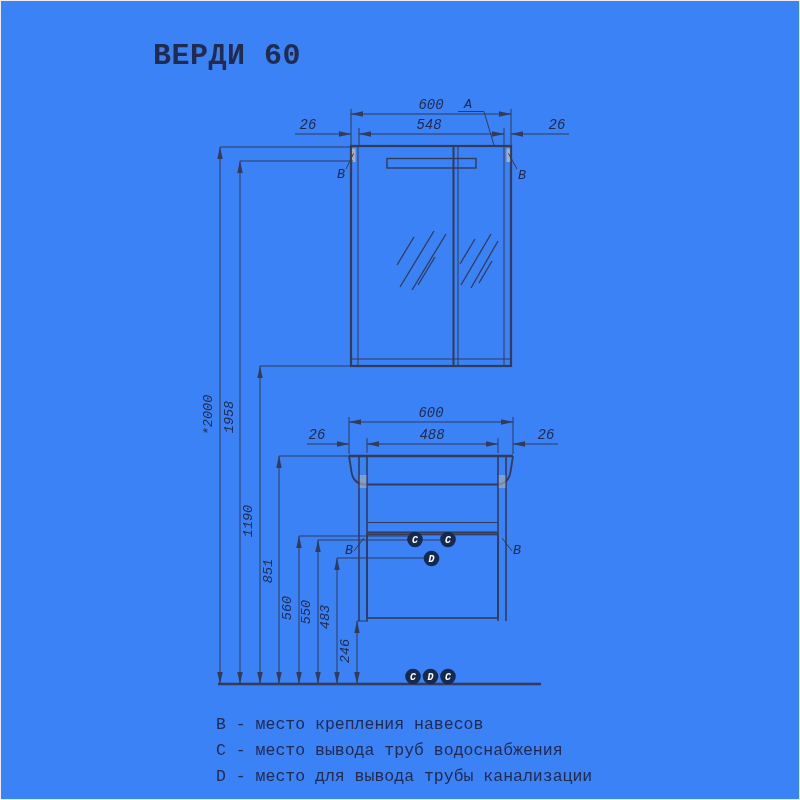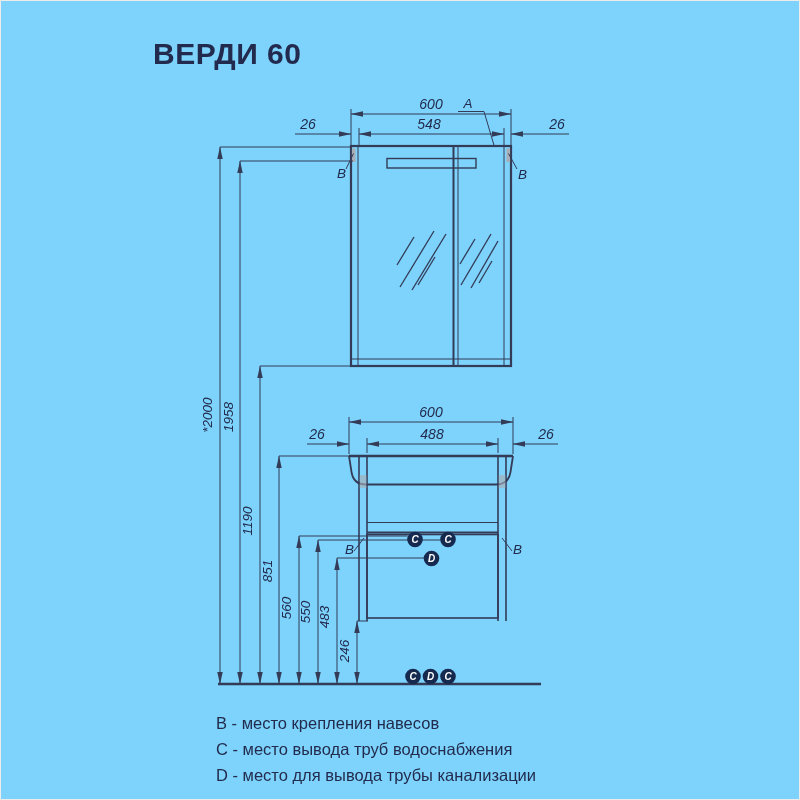--- a/index.html
+++ b/index.html
@@ -1,17 +1,17 @@
 <!DOCTYPE html>
 <html><head>
 <meta charset="utf-8">
 <style>
   html,body{margin:0;padding:0;background:#fff;}
-  .page{position:relative;width:798px;height:798px;border:1px solid #ececec;background:#7dd3fc;
-        font-family:Liberation Sans, sans-serif;}
+  .page{position:relative;width:798px;height:798px;border:1px solid #ececec;background:#3b82f6;
+        font-family:Liberation Mono, monospace;}
   svg{position:absolute;left:0;top:0;}
   svg text{fill:#222b4d;}
   .ttl{font-size:30px;font-weight:bold;letter-spacing:0.5px;}
   .dim{font-size:14px;font-style:italic;}
   .dimv{font-size:13.5px;font-style:italic;}
   .lbl{font-size:13.5px;font-style:italic;}
   .leg{font-size:16.5px;}
   .mk{font-size:10px;font-style:italic;font-weight:bold;fill:#ffffff;}
   .ln{stroke:#333b57;fill:none;}
 </style>

